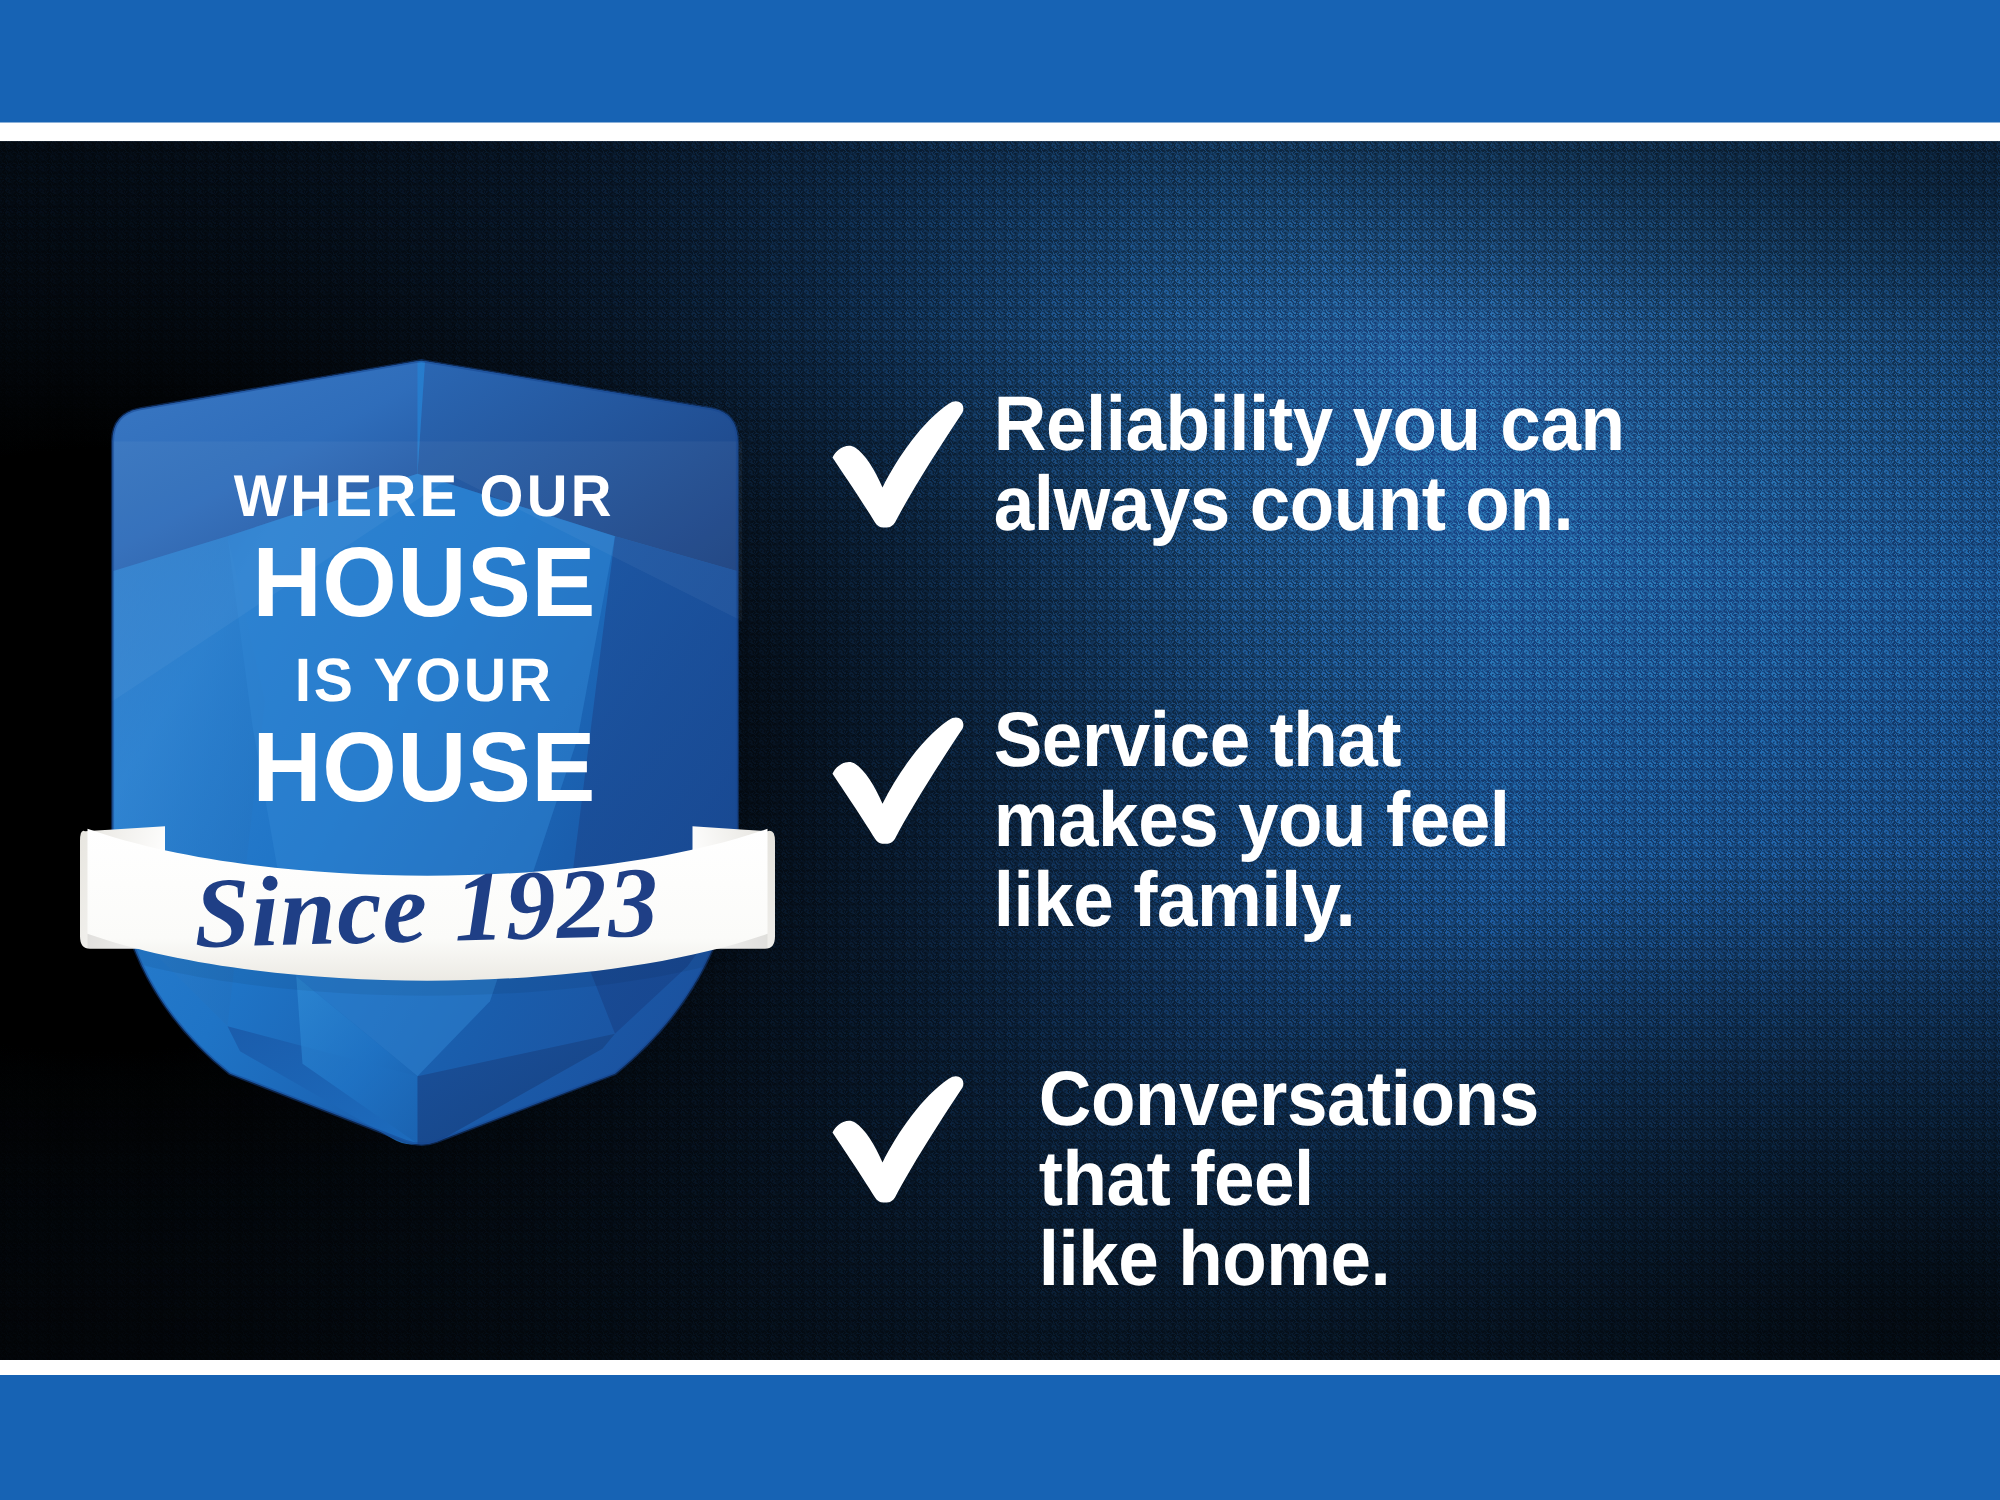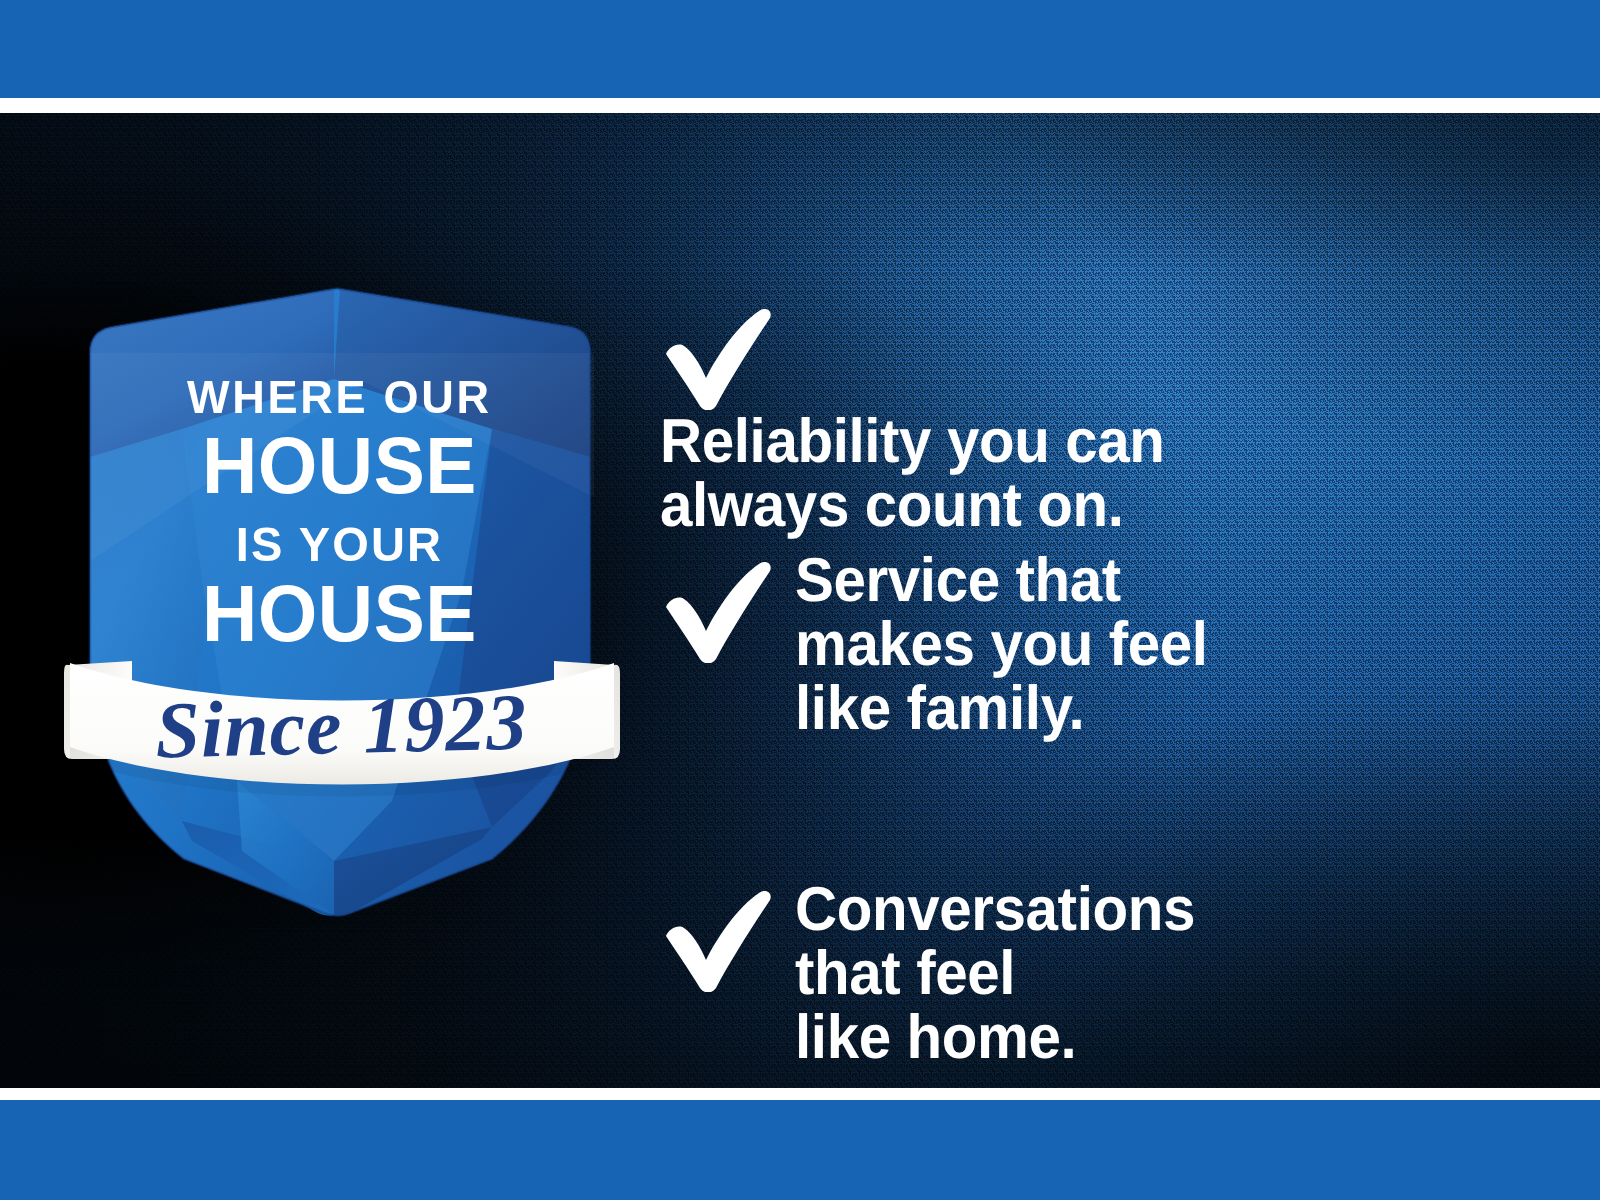--- a/index.html
+++ b/index.html
@@ -114,23 +114,23 @@
     top: 95px;
     width: 900px;
     height: 830px;
   }
   .bullet {
     position: absolute;
     left: 0;
     display: flex;
     align-items: flex-start;
   }
-  #bullet-0 { top: 88px; flex-direction: column; }
-  #bullet-1 { top: 341px; justify-content: space-between; }
-  #bullet-2 { top: 670px; }
+  #bullet-0 { top: 100px; }
+  #bullet-1 { top: 353px; justify-content: space-between; }
+  #bullet-2 { top: 640px; gap: 36px; }
 
   .check-wrap {
     flex: 0 0 auto;
     width: 135px;
     padding-top: 6px;
   }
   .check-wrap svg { display: block; width: 118px; height: 108px; }
 
   .bullet-text {
     flex: 1 1 auto;

